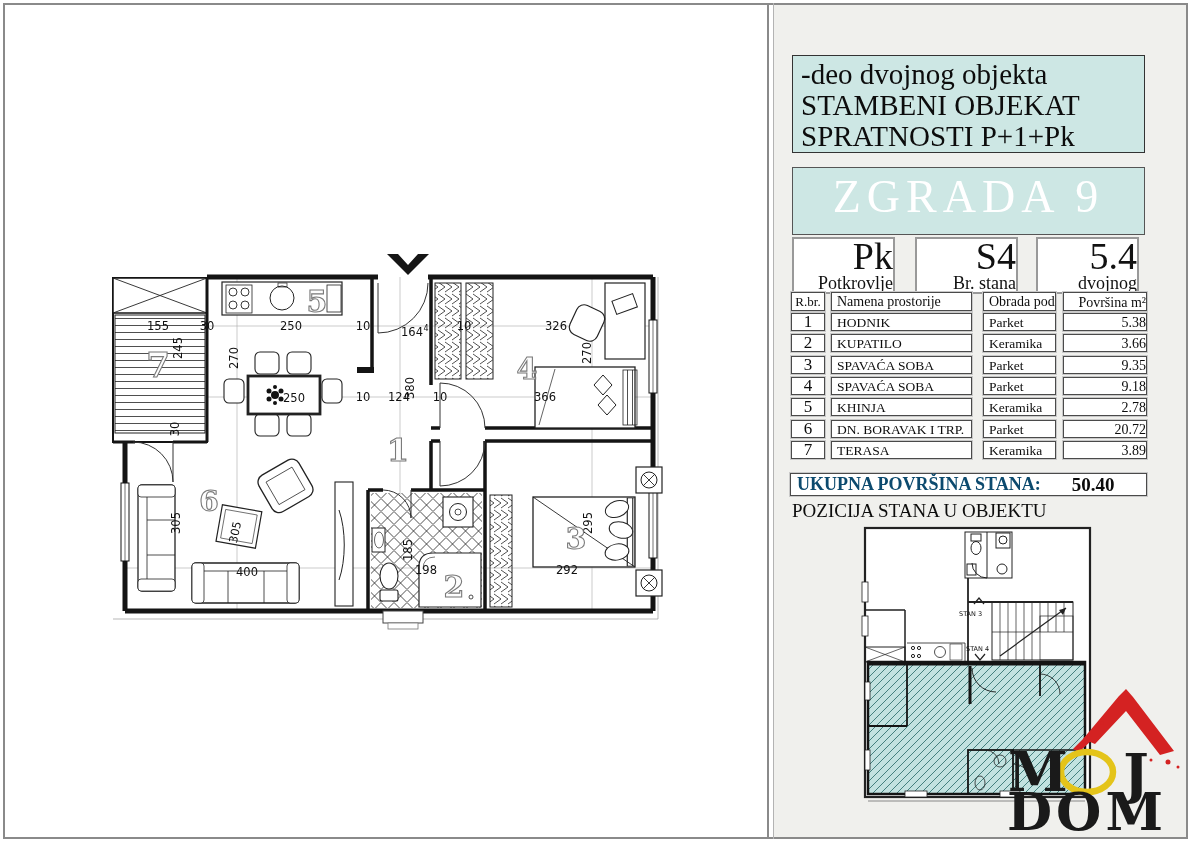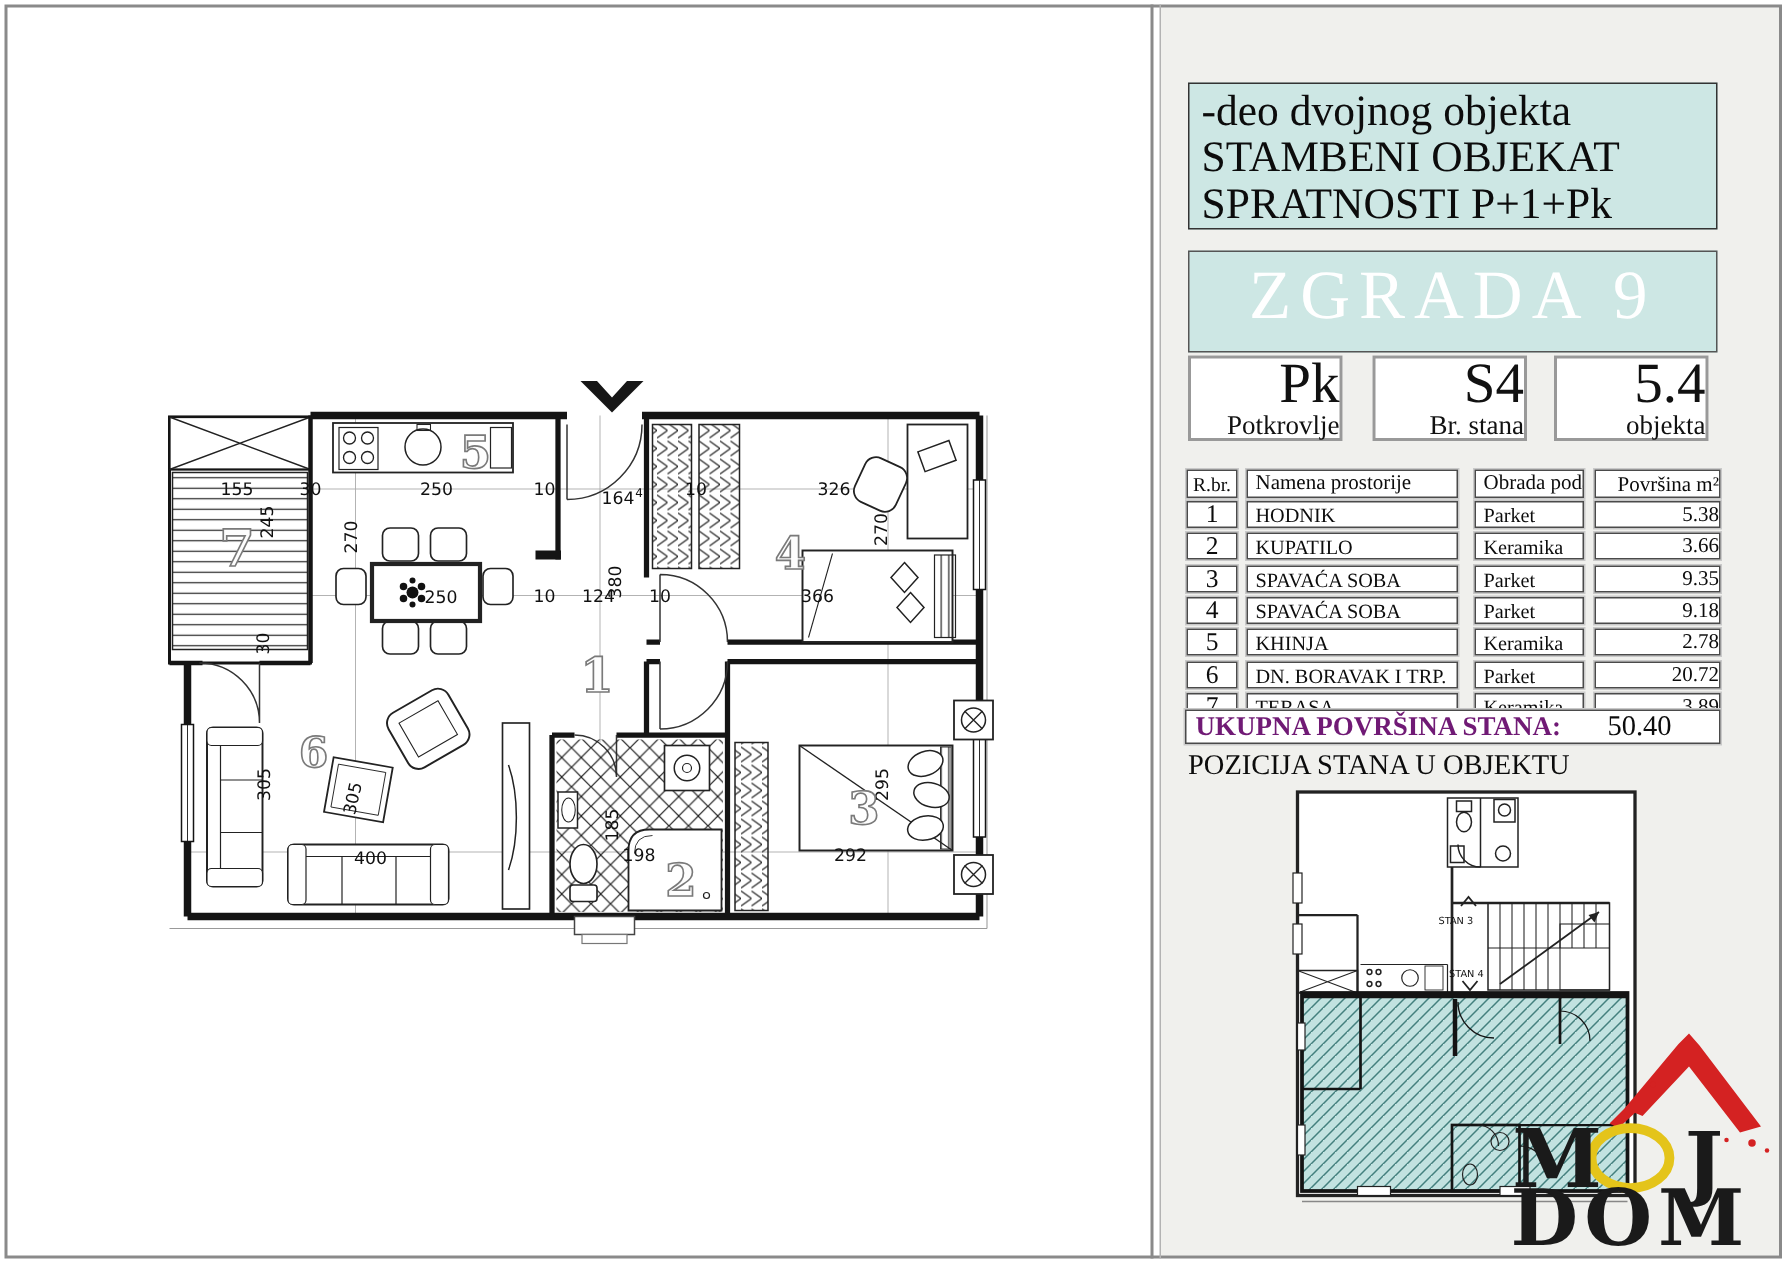--- a/index.html
+++ b/index.html
@@ -12,33 +12,33 @@
   .outer-border{position:absolute;inset:3px;border:2px solid #8a8a8a;pointer-events:none}
   .right-bg{position:absolute;left:774px;top:5px;right:5px;bottom:5px;background:var(--panel-bg)}
   .divider{position:absolute;left:767px;top:3px;bottom:3px;width:7px;border-left:2px solid #8a8a8a;border-right:1px solid #b3b3b3}
   .title-box{position:absolute;left:792px;top:55px;width:353px;height:98px;background:var(--teal);border:1px solid #333;padding:3px 0 0 8px;color:#0c0c0c}
   .title-box div{font-size:29px;line-height:31px;white-space:nowrap}
   .zgrada-box{position:absolute;left:792px;top:167px;width:353px;height:68px;background:var(--teal);border:1px solid #555;color:#fff;font-size:46px;text-align:center;line-height:58px;letter-spacing:6px}
   .info-box{position:absolute;top:237px;width:103px;height:57px;background:#fff;border:2px solid #999;text-align:right}
   .info-box .val{font-size:38px;line-height:36px;margin-top:-1px;color:#111}
   .info-box .lbl{font-size:18px;line-height:19px;color:#111}
   .ib0{left:792px}.ib1{left:915px}.ib2{left:1036px}
-  .rooms-table{position:absolute;left:791px;top:313px;width:356px;height:210px}
+  .rooms-table{position:absolute;left:791px;top:292px;width:356px;height:210px}
   .trow{position:absolute;left:0;width:356px;height:18px}
   .thead{top:0;height:19px}
   .cell{position:absolute;top:0;height:100%;background:#fff;border:1px solid #4a4a4a;box-shadow:0 0 0 1px #c9c9c9;color:#0c0c0c;overflow:hidden;white-space:nowrap}
   .c-num{left:0;width:34px;text-align:center;font-size:17px;line-height:16px}
   .c-name{left:40px;width:141px;font-size:13.5px;padding:1px 0 0 5px}
   .c-floor{left:192px;width:73px;font-size:13.5px;padding:1px 0 0 5px}
   .c-area{left:272px;width:84px;text-align:right;font-size:14px;line-height:17px}
   .h-num{font-size:13px;line-height:17px;padding:0}
   .h-txt{font-size:14px;padding:1px 0 0 5px}
   .total-box{position:absolute;left:790px;top:473px;width:357px;height:23px;background:#fff;border:1px solid #4a4a4a;box-shadow:0 0 0 1px #c9c9c9}
-  .total-box .tl{position:absolute;left:6px;top:0;font-weight:bold;font-size:18px;line-height:21px;color:#701a75}
-  .total-box .tv{position:absolute;left:262px;width:80px;top:0;text-align:center;font-weight:normal;font-size:19px;line-height:21px;color:#0c0c0c}
+  .total-box .tl{position:absolute;left:6px;top:0;font-weight:bold;font-size:18px;line-height:21px;color:#0c4a6e}
+  .total-box .tv{position:absolute;left:262px;width:80px;top:0;text-align:center;font-weight:bold;font-size:19px;line-height:21px;color:#0c0c0c}
   .pozicija{position:absolute;left:792px;top:500px;font-size:19px;color:#0c0c0c;white-space:nowrap}
   svg .wall{stroke:var(--wall);fill:none}
   svg .grid{stroke:#aaa;stroke-width:.6;fill:none}
   svg .arc{stroke:#333;stroke-width:1;fill:none}
   svg .furn{stroke:#222;fill:#fff}
   svg .pat-line{stroke:#222;stroke-width:.8;fill:none}
   svg .hatch-bg{fill:var(--hatch-fill)}
   svg .hatch-line{stroke:var(--hatch-line);stroke-width:1}
   svg text.dim{font-family:"DejaVu Sans",sans-serif;fill:#111}
   svg text.room{font-family:"DejaVu Serif",serif;font-weight:bold;fill:#fdfdfd;stroke:#7a7a7a;stroke-width:1.1}
@@ -292,21 +292,21 @@
   <div class="info-box ib0">
     <div class="val">Pk</div>
     <div class="lbl">Potkrovlje</div>
   </div>
   <div class="info-box ib1">
     <div class="val">S4</div>
     <div class="lbl">Br. stana</div>
   </div>
   <div class="info-box ib2">
     <div class="val">5.4</div>
-    <div class="lbl">objekta</div>
+    <div class="lbl">dvojnog</div>
   </div>
 
   <div class="rooms-table" id="rooms-table">
     <div class="trow thead">
       <div class="cell c-num h-num">R.br.</div>
       <div class="cell c-name h-txt">Namena prostorije</div>
       <div class="cell c-floor h-txt">Obrada poda</div>
       <div class="cell c-area h-txt">Površina  m²</div>
     </div>
   <div class="trow" style="top: 21px;">

